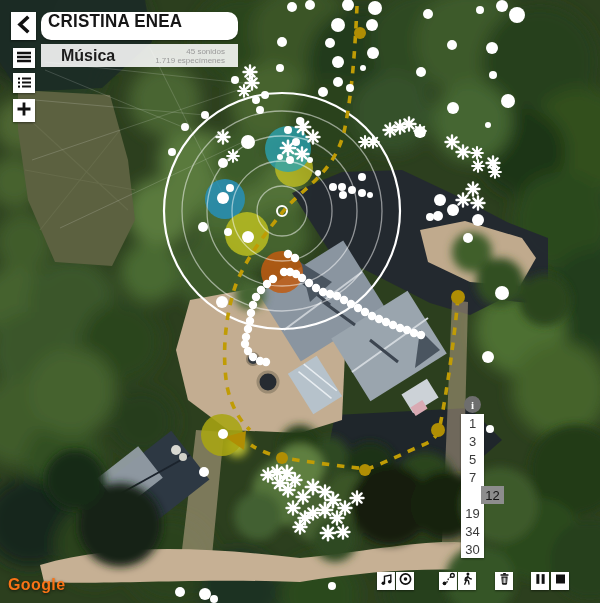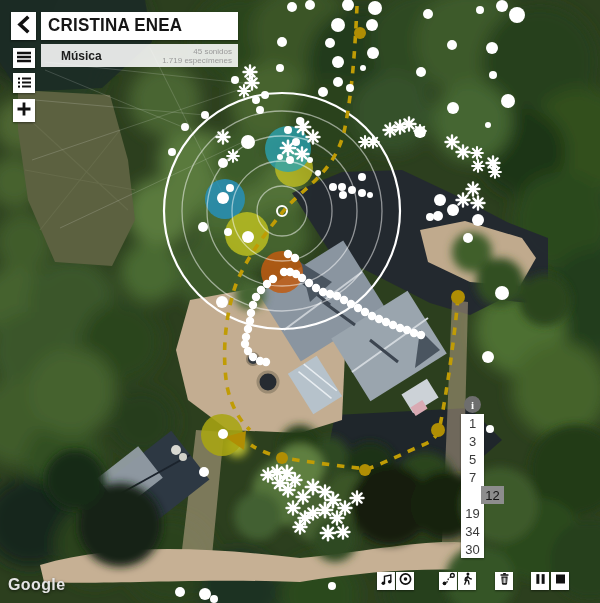--- a/index.html
+++ b/index.html
@@ -9,48 +9,48 @@
   #ov{pointer-events:none;}
 
   
   .btn{position:absolute;background:#fff;box-shadow:0 1px 2px rgba(0,0,0,.45);
        display:flex;align-items:center;justify-content:center;cursor:pointer;}
   #back-btn{left:11px;top:12px;width:25px;height:28px;}
   #menu-btn{left:13px;top:48px;width:22px;height:20px;}
   #list-btn{left:13px;top:73px;width:22px;height:20px;}
   #plus-btn{left:13px;top:99px;width:22px;height:23px;}
   #title-box{position:absolute;left:41px;top:12px;width:197px;height:28px;background:#fff;
-             box-shadow:0 1px 2px rgba(0,0,0,.35);display:flex;align-items:center;}
+             box-shadow:0 1px 2px rgba(0,0,0,.35);display:flex;border-radius:10px;}
   #title-box span{margin-left:7px;font-size:17px;font-weight:800;color:#161616;
                   letter-spacing:.2px;transform:scaleY(1.08);white-space:nowrap;}
   #sub-box{position:absolute;left:41px;top:44px;width:197px;height:23px;
            background:rgba(255,255,255,.87);display:flex;align-items:center;}
-  #sub-box .cat{margin-left:7px;font-size:12px;font-weight:800;color:#1c1c1c;flex:1;padding-left:13px;}
-  #sub-box .stats{text-align:right;margin-right:6px;line-height:9px;}
+  #sub-box .cat{margin-left:7px;font-size:16px;font-weight:800;color:#1c1c1c;flex:1;padding-left:13px;}
+  #sub-box .stats{text-align:right;margin-right:13px;line-height:9px;}
   #sub-box .stats div{font-size:8px;color:#9a9a9a;}
 
   
   #scale{position:absolute;left:461px;top:396px;width:23px;}
   #scale-info{position:absolute;left:3px;top:0;width:17px;height:17px;border-radius:50%;
               background:#6e6e6e;color:#fff;font-size:11px;font-weight:700;
               font-family:"Liberation Serif",serif;display:flex;align-items:center;
               justify-content:center;cursor:pointer;}
   #scale-col{position:absolute;left:0;top:18px;width:23px;background:#fff;
              box-shadow:0 1px 2px rgba(0,0,0,.4);}
   .scale-row{width:23px;height:18px;display:flex;align-items:center;justify-content:center;
              font-size:13px;color:#3a3a3a;cursor:pointer;}
   .scale-row.sel{background:#8d8d8d;color:#141414;margin-left:20px;}
 
   
   .tool{position:absolute;top:572px;width:18px;height:18px;background:#fff;
         box-shadow:0 1px 2px rgba(0,0,0,.45);display:flex;align-items:center;
         justify-content:center;cursor:pointer;}
 
   
-  #google{position:absolute;left:8px;top:576px;color:#e5e5e5;font-size:16px;font-weight:700;
+  #google{position:absolute;left:8px;top:576px;color:#f97316;font-size:16px;font-weight:700;
           letter-spacing:.4px;text-shadow:0 1px 3px rgba(0,0,0,.6);}
 </style>
 </head>
 <body>
 <div id="stage">
 
 <svg id="bg" width="600" height="603" viewBox="0 0 600 603">
   <defs>
     <filter id="b8" x="-40%" y="-40%" width="180%" height="180%">
           <feGaussianBlur stdDeviation="8"></feGaussianBlur>

